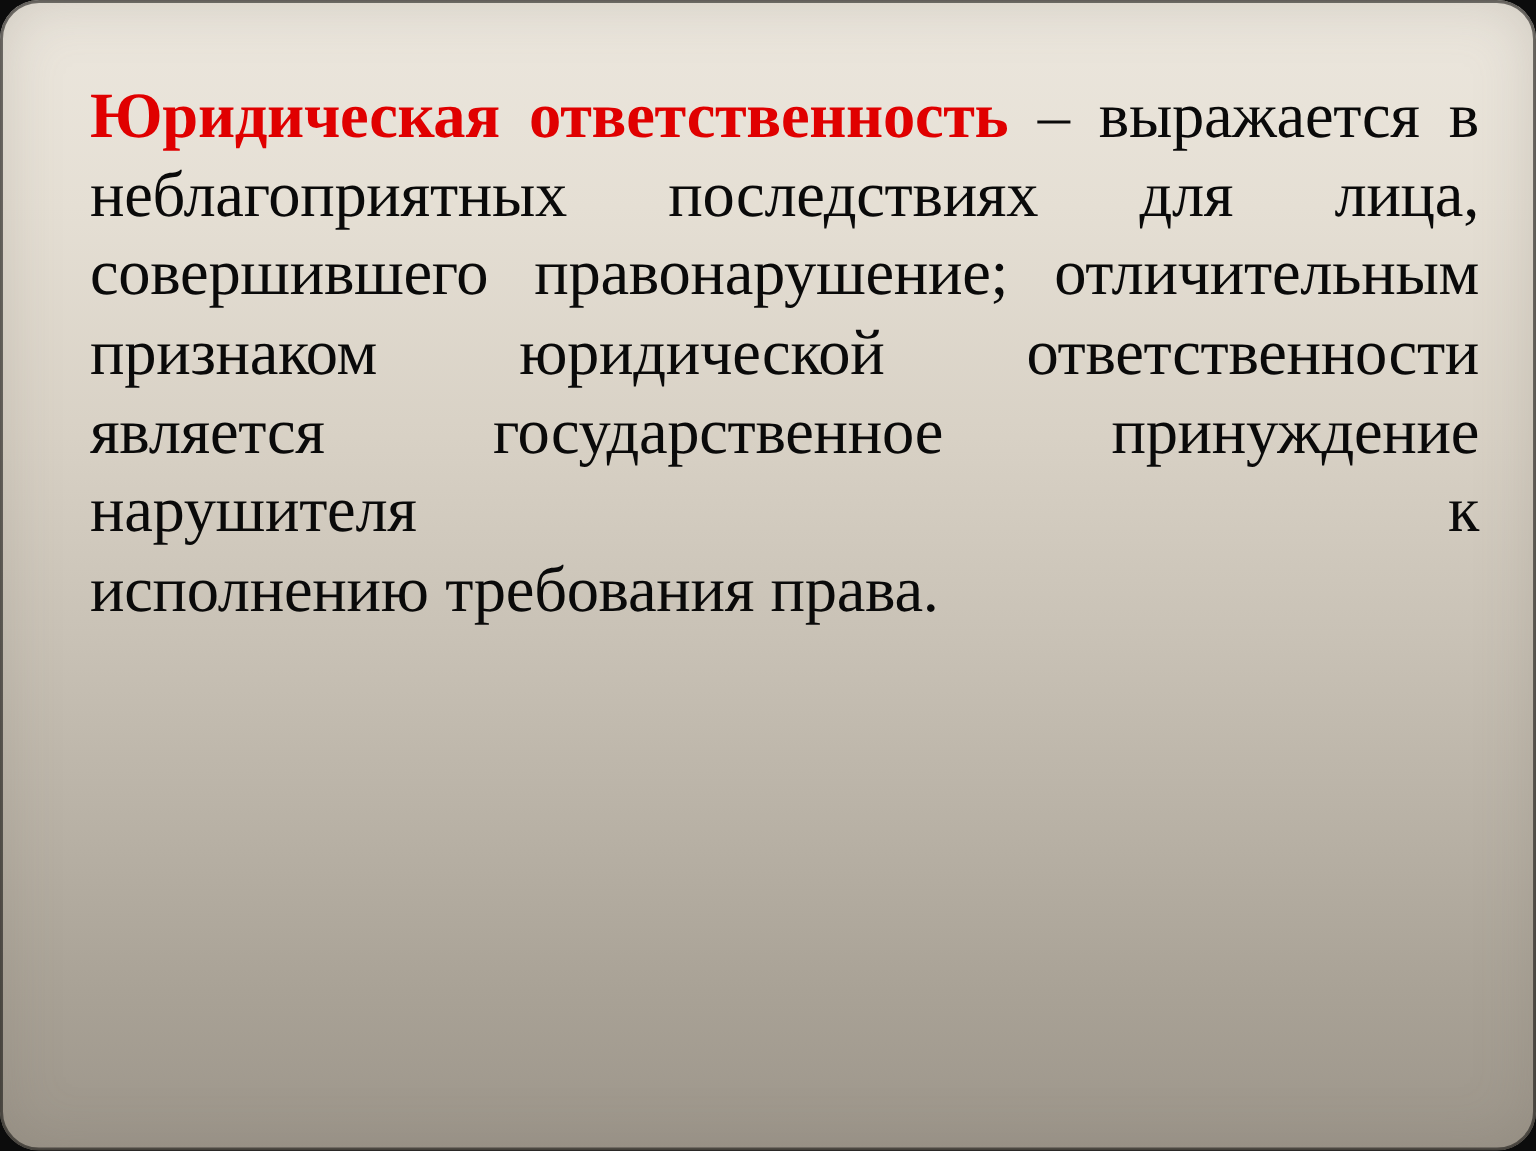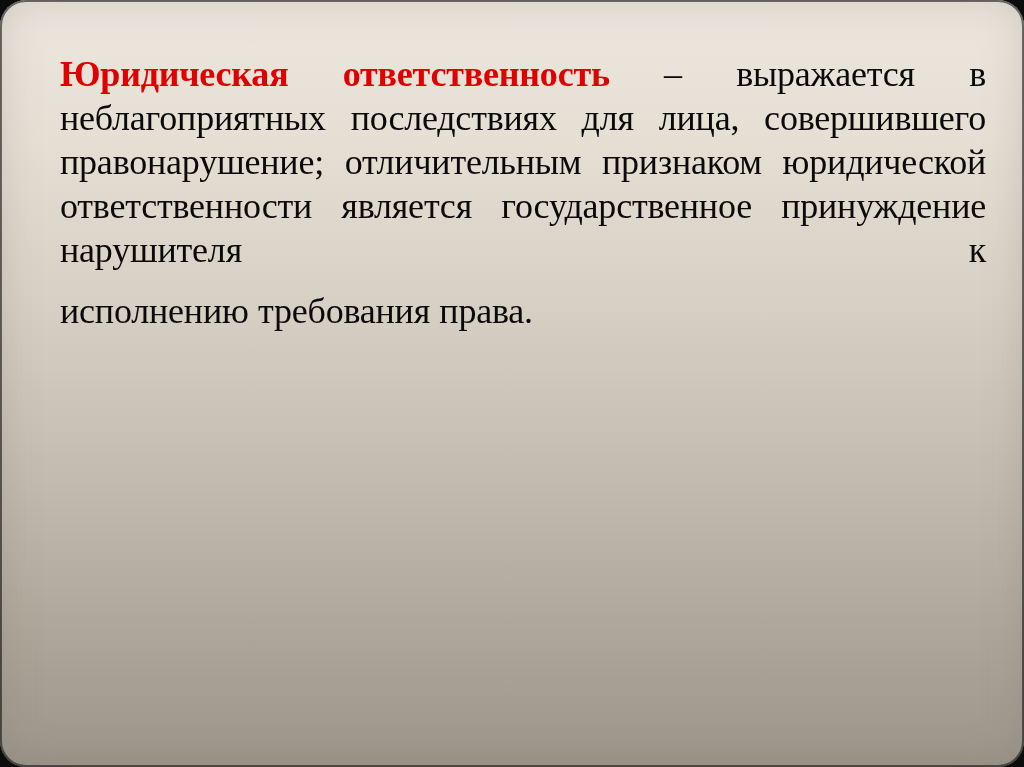--- a/index.html
+++ b/index.html
@@ -48,33 +48,32 @@
     pointer-events: none;
   }
   .content {
     position: absolute;
     left: 60px;
     right: 38px;
     top: 52px;
     color: #0a0a0a;
   }
   .body-text {
-    font-size: 36px;
+    font-size: 43px;
     line-height: 1.225;
     text-align: justify;
     text-align-last: justify;
     letter-spacing: -0.2px;
     word-spacing: 0.5px;
     margin: 0;
   }
   .body-text .last-line {
     display: block;
     text-align: left;
     text-align-last: left;
-    margin-top: 17px;
   }
   .term {
     color: #e00000;
     font-weight: bold;
   }
   .dash {
     color: #0a0a0a;
   }
 </style>
 </head>

